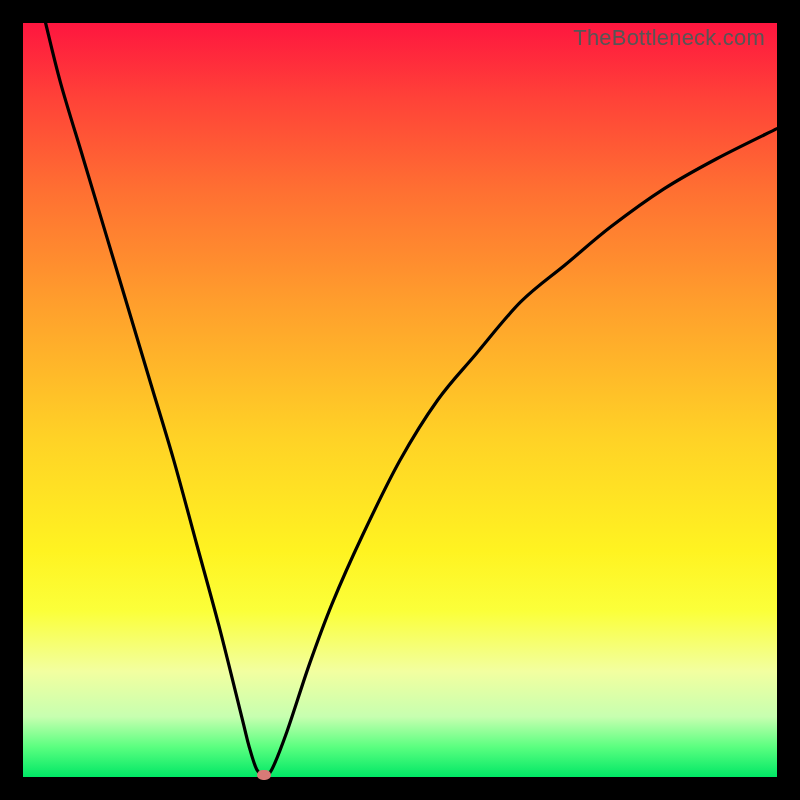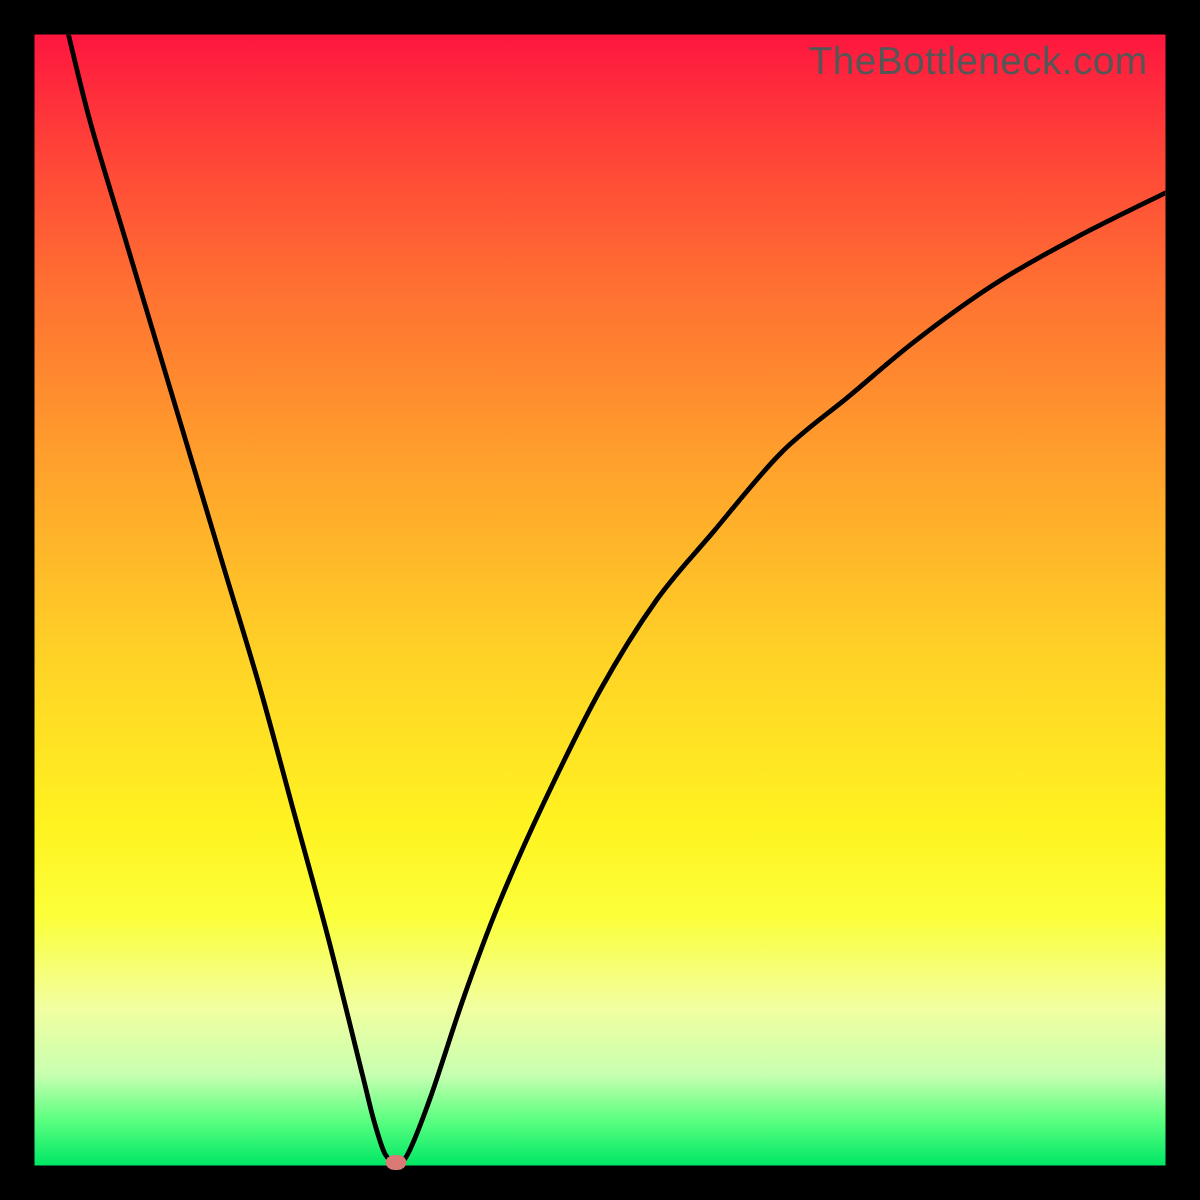--- a/index.html
+++ b/index.html
@@ -27,21 +27,21 @@
       #fbff3a 78%,
       #f2ffa0 86%,
       #c7ffb0 92%,
       #5bff80 96%,
       #00e765 100%);
   }
   .watermark {
     position: absolute;
     top: 2px;
     right: 12px;
-    font-size: 26px;
+    font-size: 22px;
     font-weight: 500;
     color: #565656;
     letter-spacing: 0.2px;
   }
   svg.curve {
     position: absolute;
     left: 0;
     top: 0;
     width: 754px;
     height: 754px;

